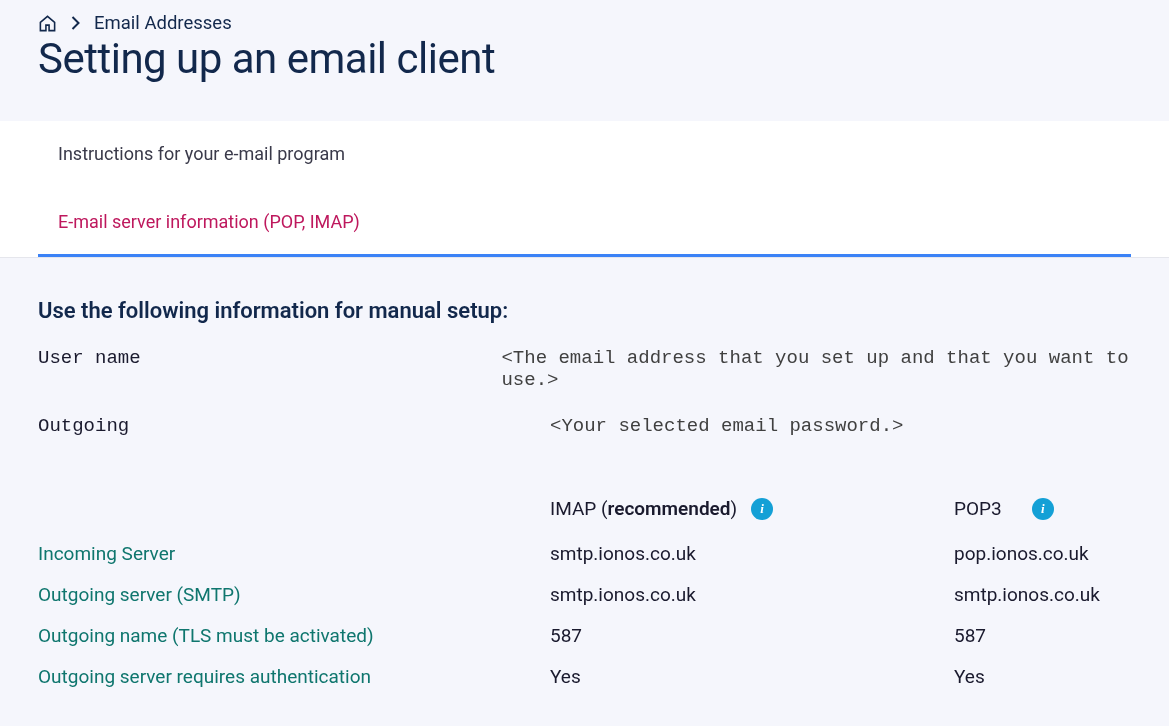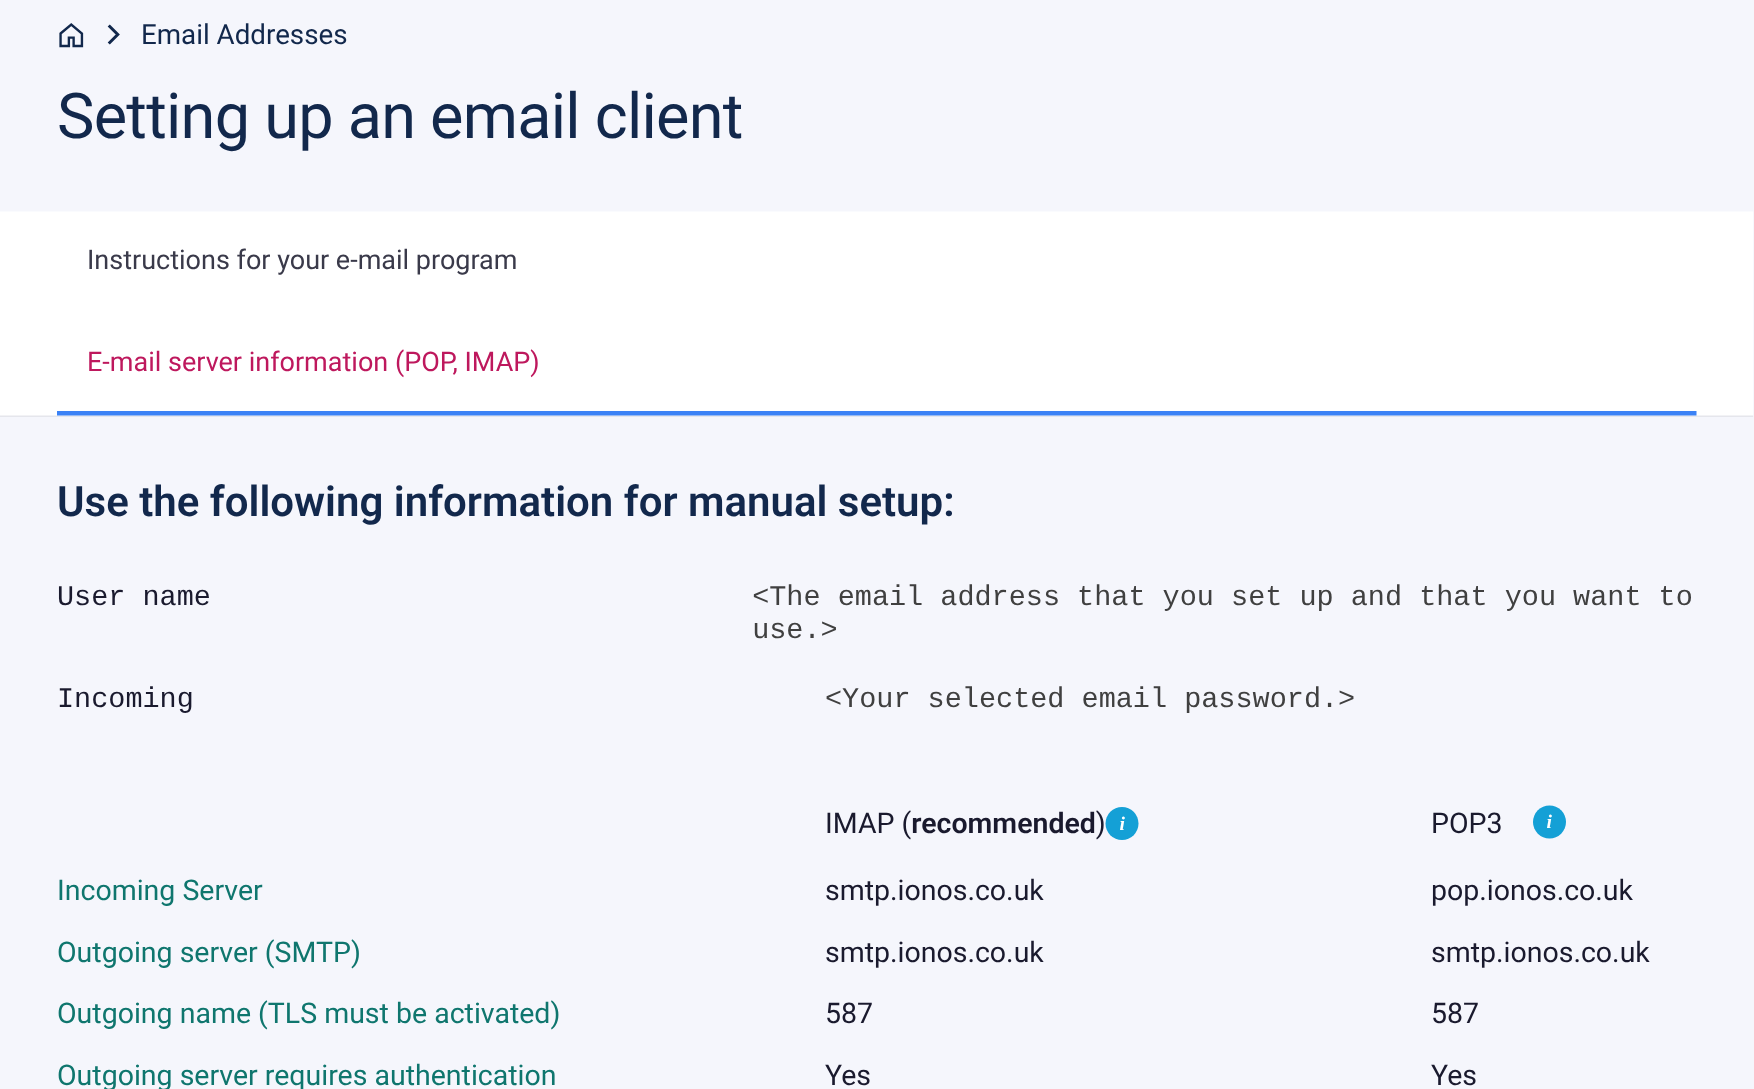--- a/index.html
+++ b/index.html
@@ -13,21 +13,20 @@
     .header-section {
       padding: 12px 38px 38px 38px;
       background: #f5f6fc;
     }
     .breadcrumb {
       display: flex;
       align-items: center;
       gap: 14px;
       font-size: 18px;
       color: #12284c;
-      margin-bottom: 20px;
     }
     .breadcrumb svg { display: block; }
     .breadcrumb-sep { color: #12284c; font-size: 16px; }
     .breadcrumb-text { font-size: 18.5px; color: #12284c; }
     .page-title {
       font-size: 42px;
       font-weight: 400;
       color: #12284c;
       letter-spacing: -0.5px;
     }
@@ -50,24 +49,24 @@
     }
     .tab.active {
       color: #be185d;
       border-bottom: 3px solid #3b82f6;
     }
     .content {
       padding: 40px 38px;
       background: #f5f6fc;
     }
     .section-heading {
-      font-size: 28px;
+      font-size: 22px;
       font-weight: 600;
       color: #12284c;
-      margin-bottom: 36px;
+      margin-bottom: 24px;
     }
     .cred-row {
       display: flex;
       margin-bottom: 24px;
       font-family: Liberation Mono, monospace;
     }
     .cred-label {
       width: 512px;
       font-size: 19px;
       color: #1a1a2e;
@@ -87,27 +86,29 @@
       width: 512px;
       font-size: 19px;
       color: #0f766e;
     }
     .col-imap {
       width: 404px;
       font-size: 19px;
       color: #1a1a2e;
       display: flex;
       align-items: center;
+      gap: 14px;
     }
     .col-pop {
       flex: 1;
       font-size: 19px;
       color: #1a1a2e;
       display: flex;
-      gap: 20px;
+      align-items: center;
+      gap: 30px;
     }
     .info-icon {
       display: inline-flex;
       align-items: center;
       justify-content: center;
       width: 22px;
       height: 22px;
       border-radius: 50%;
       background: #14a0d6;
       color: #fff;
@@ -151,21 +152,21 @@
 </div>
 
 <div class="content">
   <div class="section-heading">Use the following information for manual setup:</div>
 
   <div class="cred-row">
     <div class="cred-label">User name</div>
     <div class="cred-value">&lt;The email address that you set up and that you want to use.&gt;</div>
   </div>
   <div class="cred-row">
-    <div class="cred-label">Incoming</div>
+    <div class="cred-label">Outgoing</div>
     <div class="cred-value">&lt;Your selected email password.&gt;</div>
   </div>
 
   <div class="server-table">
     <div class="server-header-row">
       <div class="col-label"></div>
       <div class="col-imap">
         <span>
           <span>IMAP (</span><span class="recommended">recommended</span><span>)</span>
         </span>

